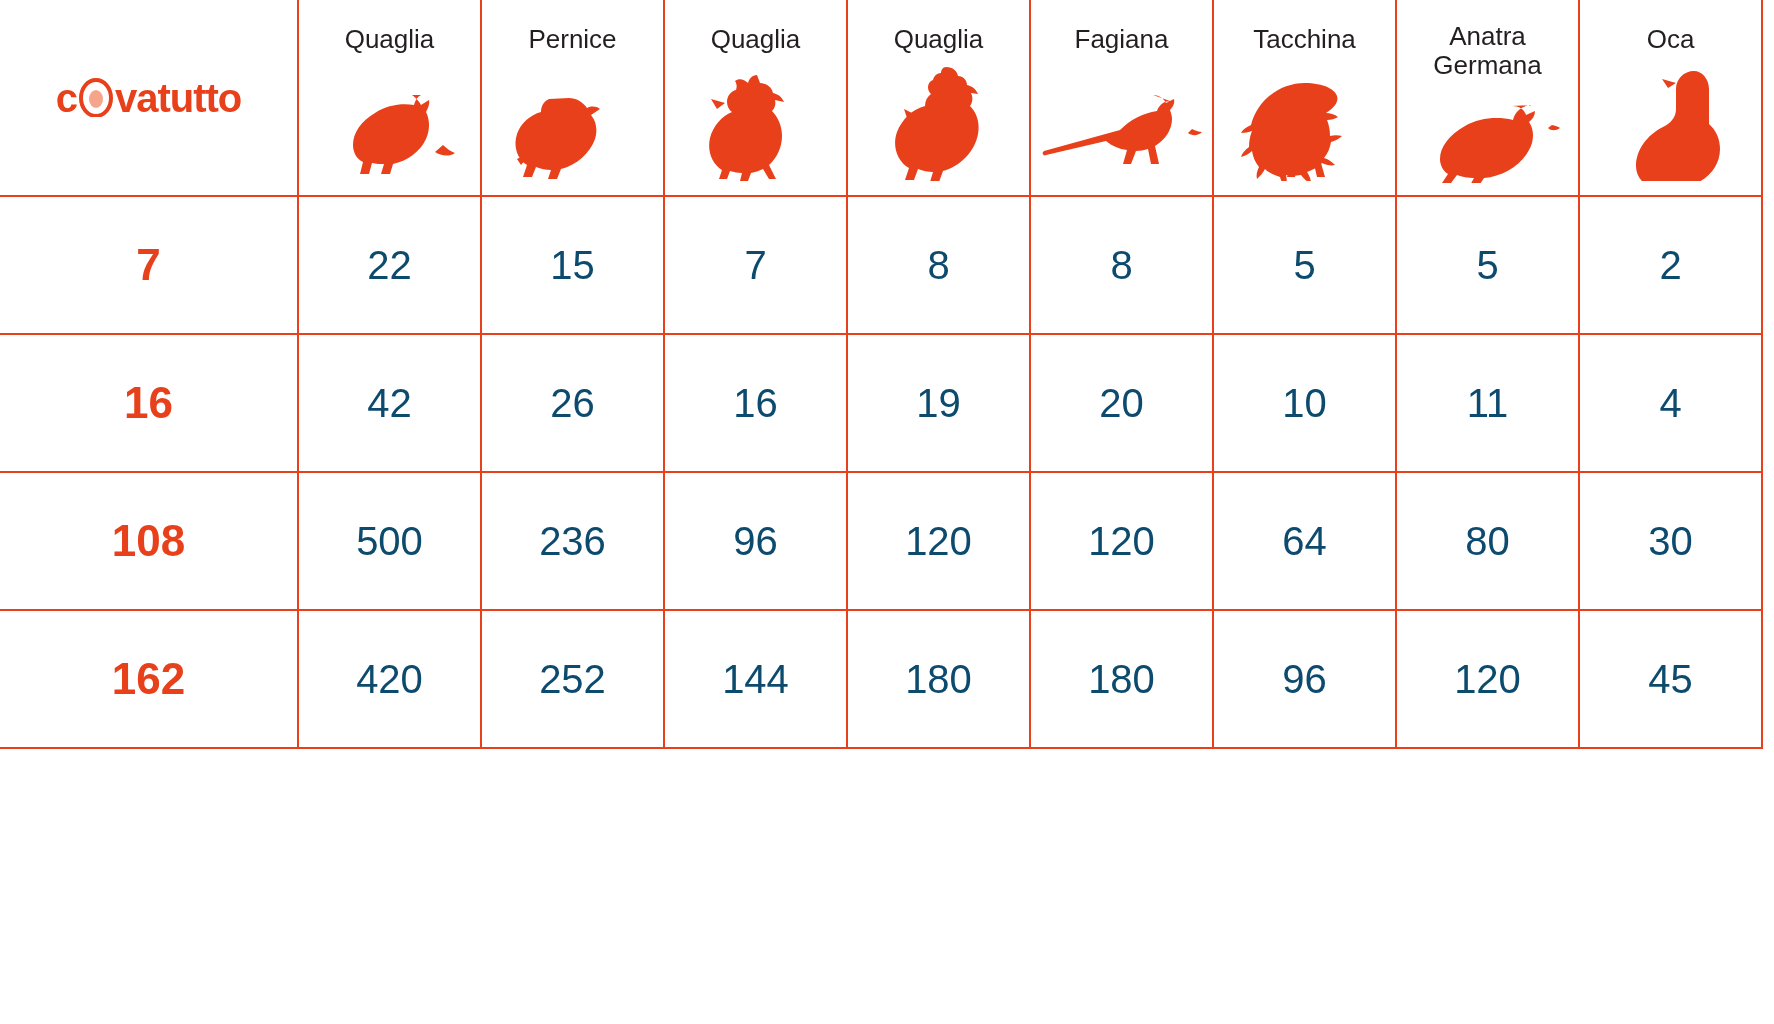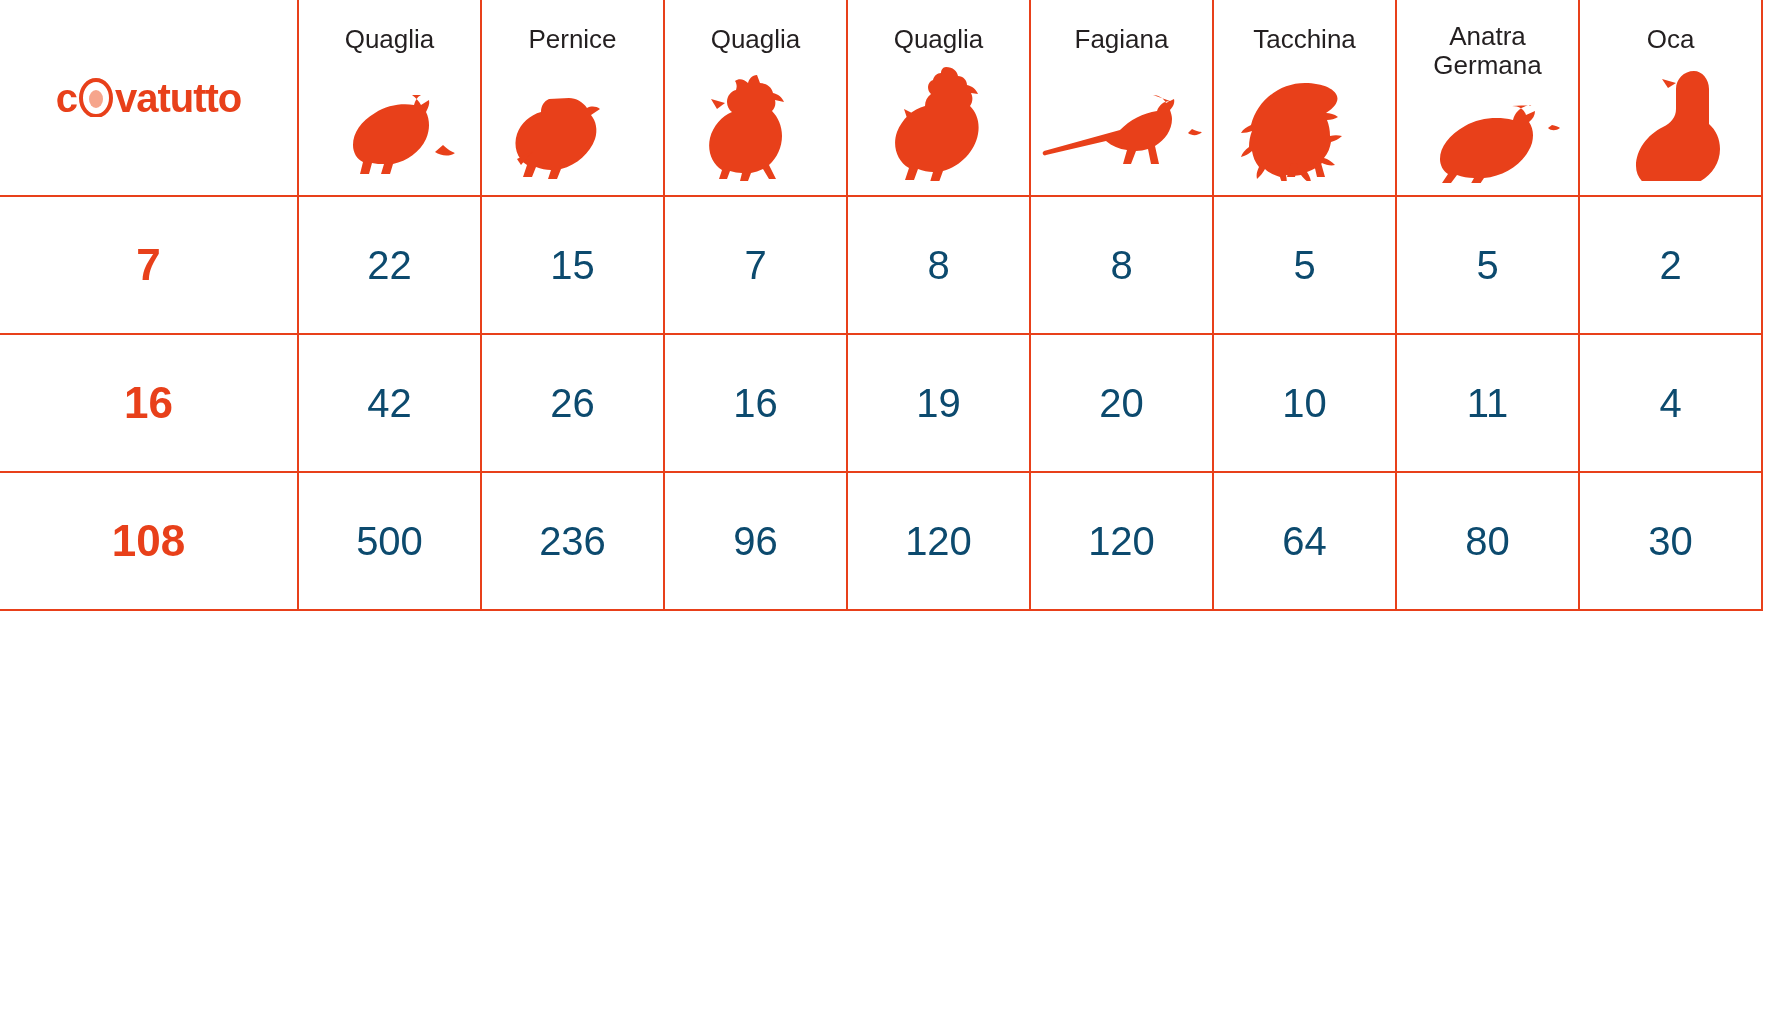--- a/index.html
+++ b/index.html
@@ -238,16 +238,27 @@
         <td class="value-cell">500</td>
         <td class="value-cell">236</td>
         <td class="value-cell">96</td>
         <td class="value-cell">120</td>
         <td class="value-cell">120</td>
         <td class="value-cell">64</td>
         <td class="value-cell">80</td>
         <td class="value-cell">30</td>
       </tr>
 
+      <tr class="data-row">
+        <td class="model-cell">162</td>
+        <td class="value-cell">420</td>
+        <td class="value-cell">252</td>
+        <td class="value-cell">144</td>
+        <td class="value-cell">180</td>
+        <td class="value-cell">180</td>
+        <td class="value-cell">96</td>
+        <td class="value-cell">120</td>
+        <td class="value-cell">45</td>
+      </tr>
     </tbody>
   </table>
 
 </div>
 
 </body></html>

